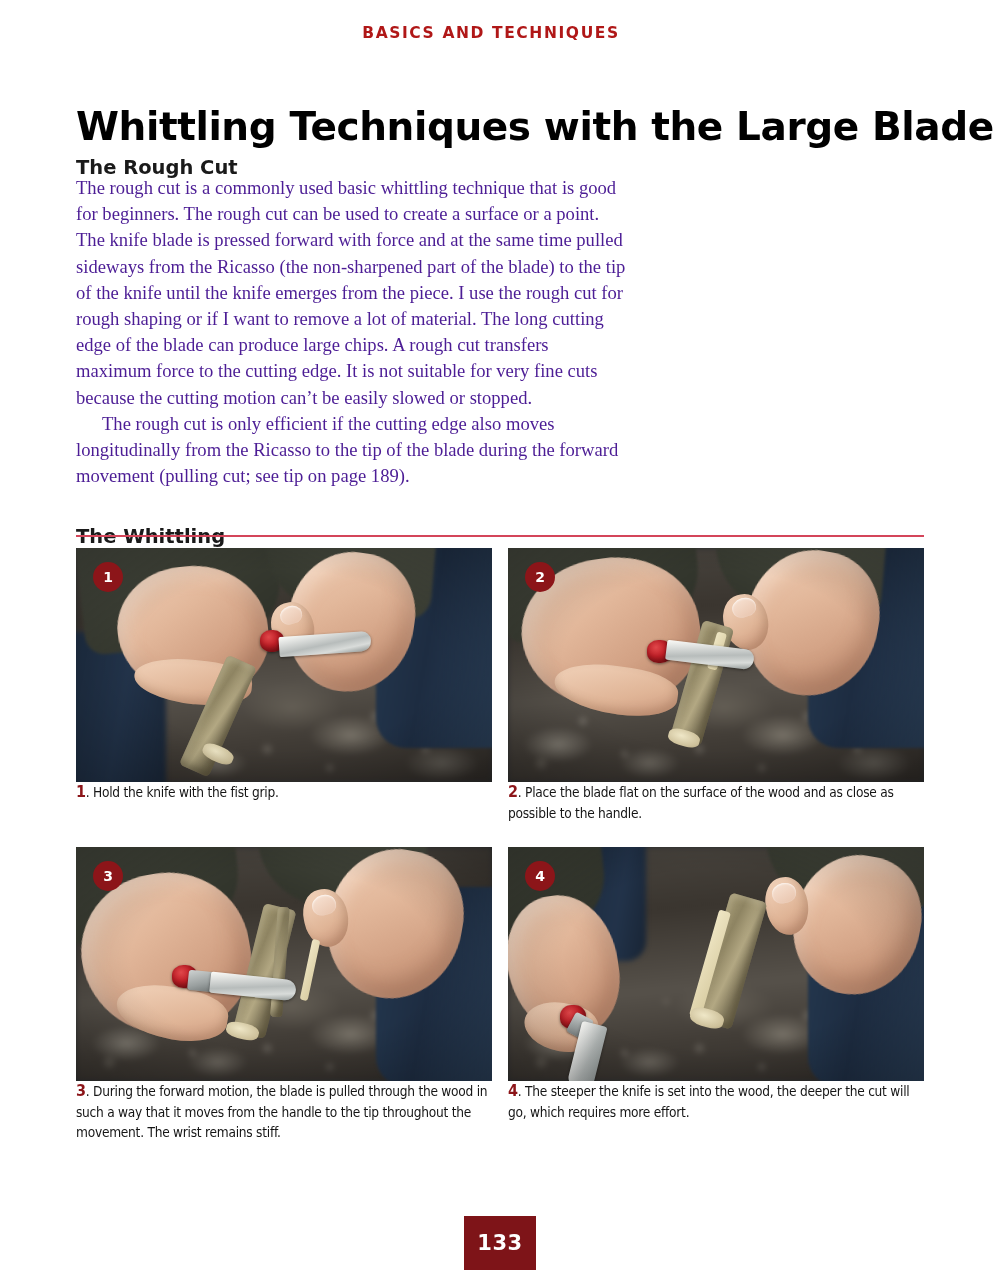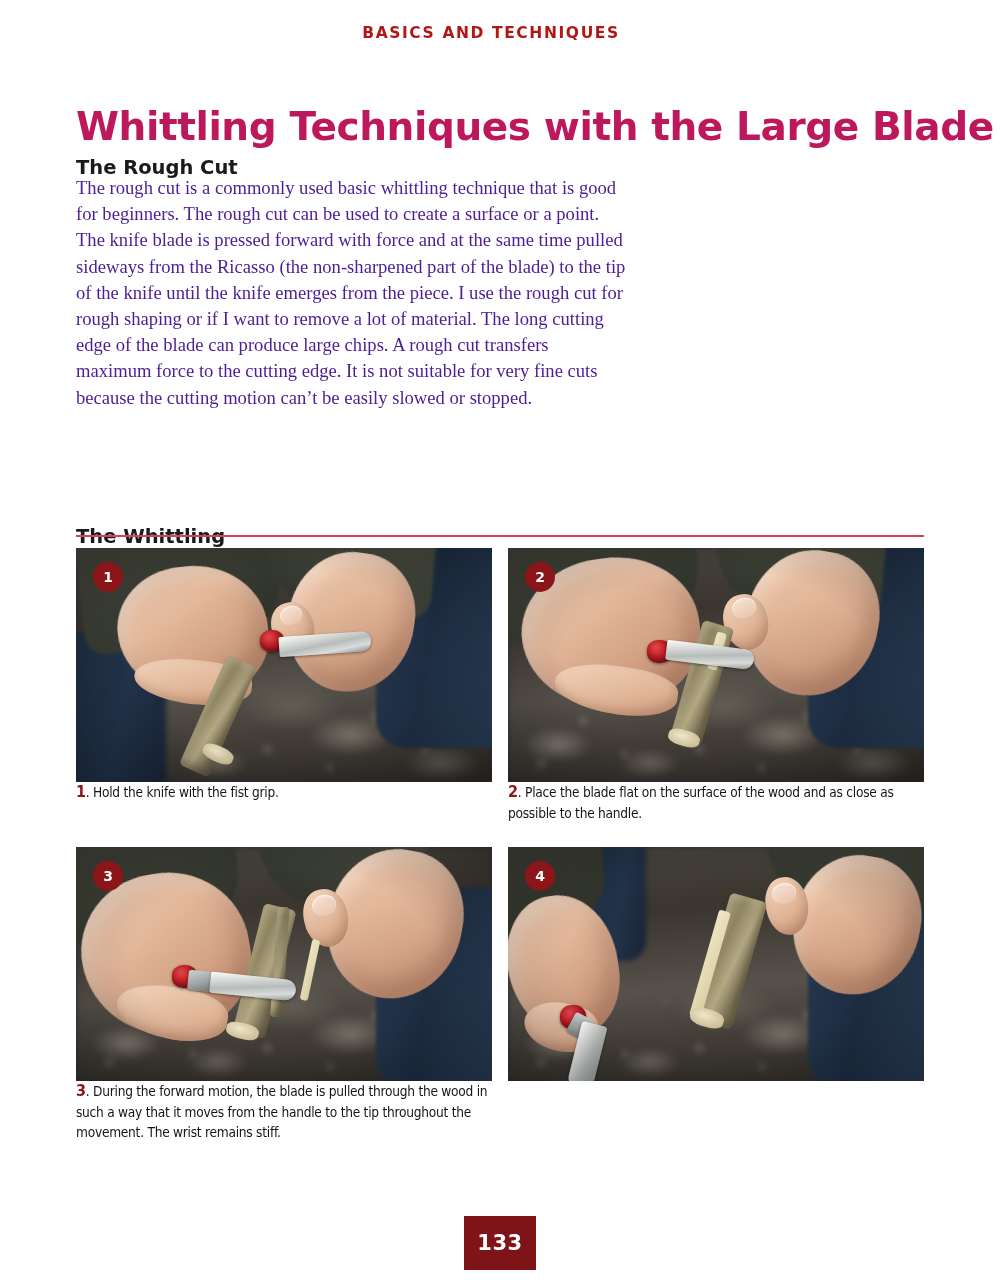--- a/index.html
+++ b/index.html
@@ -40,21 +40,21 @@
   .chapter-title {
     position: absolute;
     top: 78px;
     left: 76px;
     width: 860px;
     font-family: "DejaVu Sans", sans-serif;
     font-weight: bold;
     font-size: 39px;
     line-height: 46px;
     letter-spacing: -0.4px;
-    color: #be185d;
+    color: #000000;
     transform: scaleX(1.0);
     transform-origin: left center;
     white-space: nowrap;
   }
 
   
   .section-heading {
     position: absolute;
     font-family: "DejaVu Sans", sans-serif;
     font-weight: bold;
@@ -294,20 +294,21 @@
 <div class="page">
 
   <div class="running-head">BASICS AND TECHNIQUES</div>
 
   <h1 class="chapter-title">Whittling Techniques with the Large Blade</h1>
 
   <h2 class="section-heading rough-cut">The Rough Cut</h2>
 
   <div class="body-copy">
     <p>The rough cut is a commonly used basic whittling technique that is good for beginners. The rough cut can be used to create a surface or a point. The knife blade is pressed forward with force and at the same time pulled sideways from the Ricasso (the non-sharpened part of the blade) to the tip of the knife until the knife emerges from the piece. I use the rough cut for rough shaping or if I want to remove a lot of material. The long cutting edge of the blade can produce large chips. A rough cut transfers maximum force to the cutting edge. It is not suitable for very fine cuts because the cutting motion can’t be easily slowed or stopped.</p>
+    <p class="indented">The rough cut is only efficient if the cutting edge also moves longitudinally from the Ricasso to the tip of the blade during the forward movement (pulling cut; see tip on page 189).</p>
   </div>
 
   <h2 class="section-heading technique">The Whittling</h2>
   <div class="technique-rule"></div>
 
   <div class="photo-grid">
 
     <div class="grid-row row1">
 
       <div class="grid-cell">
@@ -421,20 +422,21 @@
             <div class="stick-end" style="left:182px; top:162px; width:34px; height:18px; transform:rotate(16deg);"></div>
 
             <div class="handle-red" style="left:52px; top:158px; width:26px; height:24px;"></div>
             <div class="handle-body" style="left:62px; top:168px; width:20px; height:22px; border-radius:3px; transform:rotate(28deg);"></div>
             <div class="blade" style="left:66px; top:176px; width:26px; height:66px; border-radius:3px 3px 12px 10px; transform:rotate(14deg); background:linear-gradient(100deg,#fbfbf8 0%,#dfe1df 24%,#b3b8b7 58%,#8f9695 100%);"></div>
 
             <div class="photo-vignette"></div>
           </div>
           <div class="step-badge">4</div>
         </div>
+        <div class="caption"><span class="cap-num">4</span><span>. The steeper the knife is set into the wood, the deeper the cut will go, which requires more effort.</span></div>
       </div>
 
     </div>
   </div>
 
   <div class="folio">133</div>
 
 </div>
 
 </body></html>

